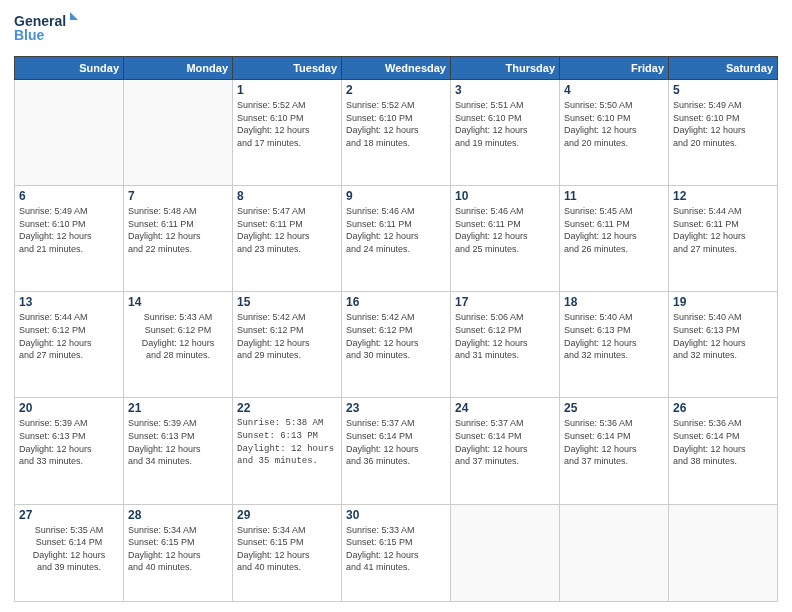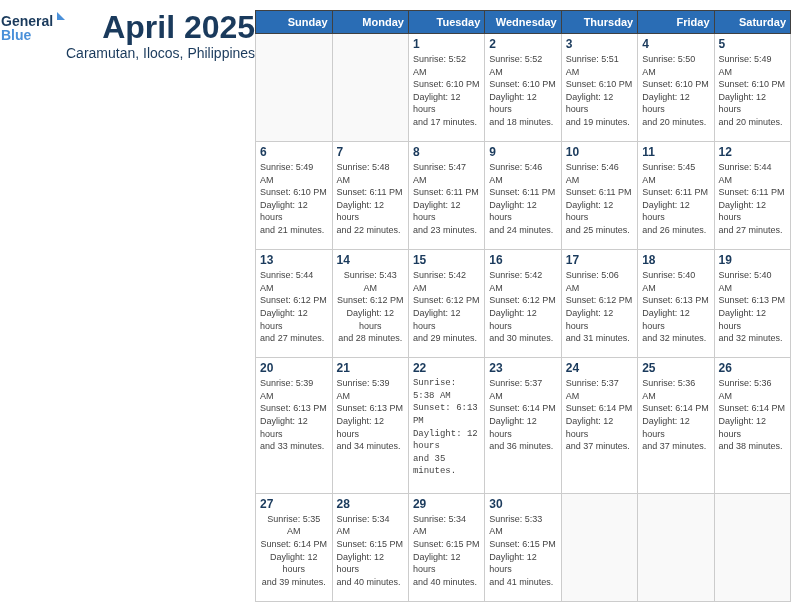--- a/index.html
+++ b/index.html
@@ -6,22 +6,23 @@
     body {
       width: 792px;
       height: 612px;
       font-family: Arial, sans-serif;
       background: #fff;
       overflow: hidden;
     }
     .page {
       width: 792px;
       height: 612px;
-      padding: 10px 1px;
+      padding: 10px 14px;
       display: flex;
+      flex-direction: column;
     }
     .header {
       display: flex;
       align-items: flex-start;
       justify-content: space-between;
       margin-bottom: 8px;
     }
     .logo {
       display: flex;
       align-items: center;
@@ -90,24 +91,20 @@
 
 <div class="page">
   <div class="header">
     <div class="logo">
         <svg width="65" height="38">
           <text x="0" y="16" font-size="14" font-weight="bold" fill="#1a3a5c" font-family="Arial">General</text>
           <text x="0" y="30" font-size="14" font-weight="bold" fill="#4a90d9" font-family="Arial">Blue</text>
           <polygon points="56,2 64,10 56,10" fill="#4a90d9"></polygon>
         </svg>
       </div>
-    <div class="title-area">
-      <div class="month-title">April 2025</div>
-      <div class="location">Caramutan, Ilocos, Philippines</div>
-    </div>
   </div>
 
   <table class="calendar" id="cal-table">
     <thead>
       <tr id="header-row">
           <th>Sunday</th>
           <th>Monday</th>
           <th>Tuesday</th>
           <th>Wednesday</th>
           <th>Thursday</th>

